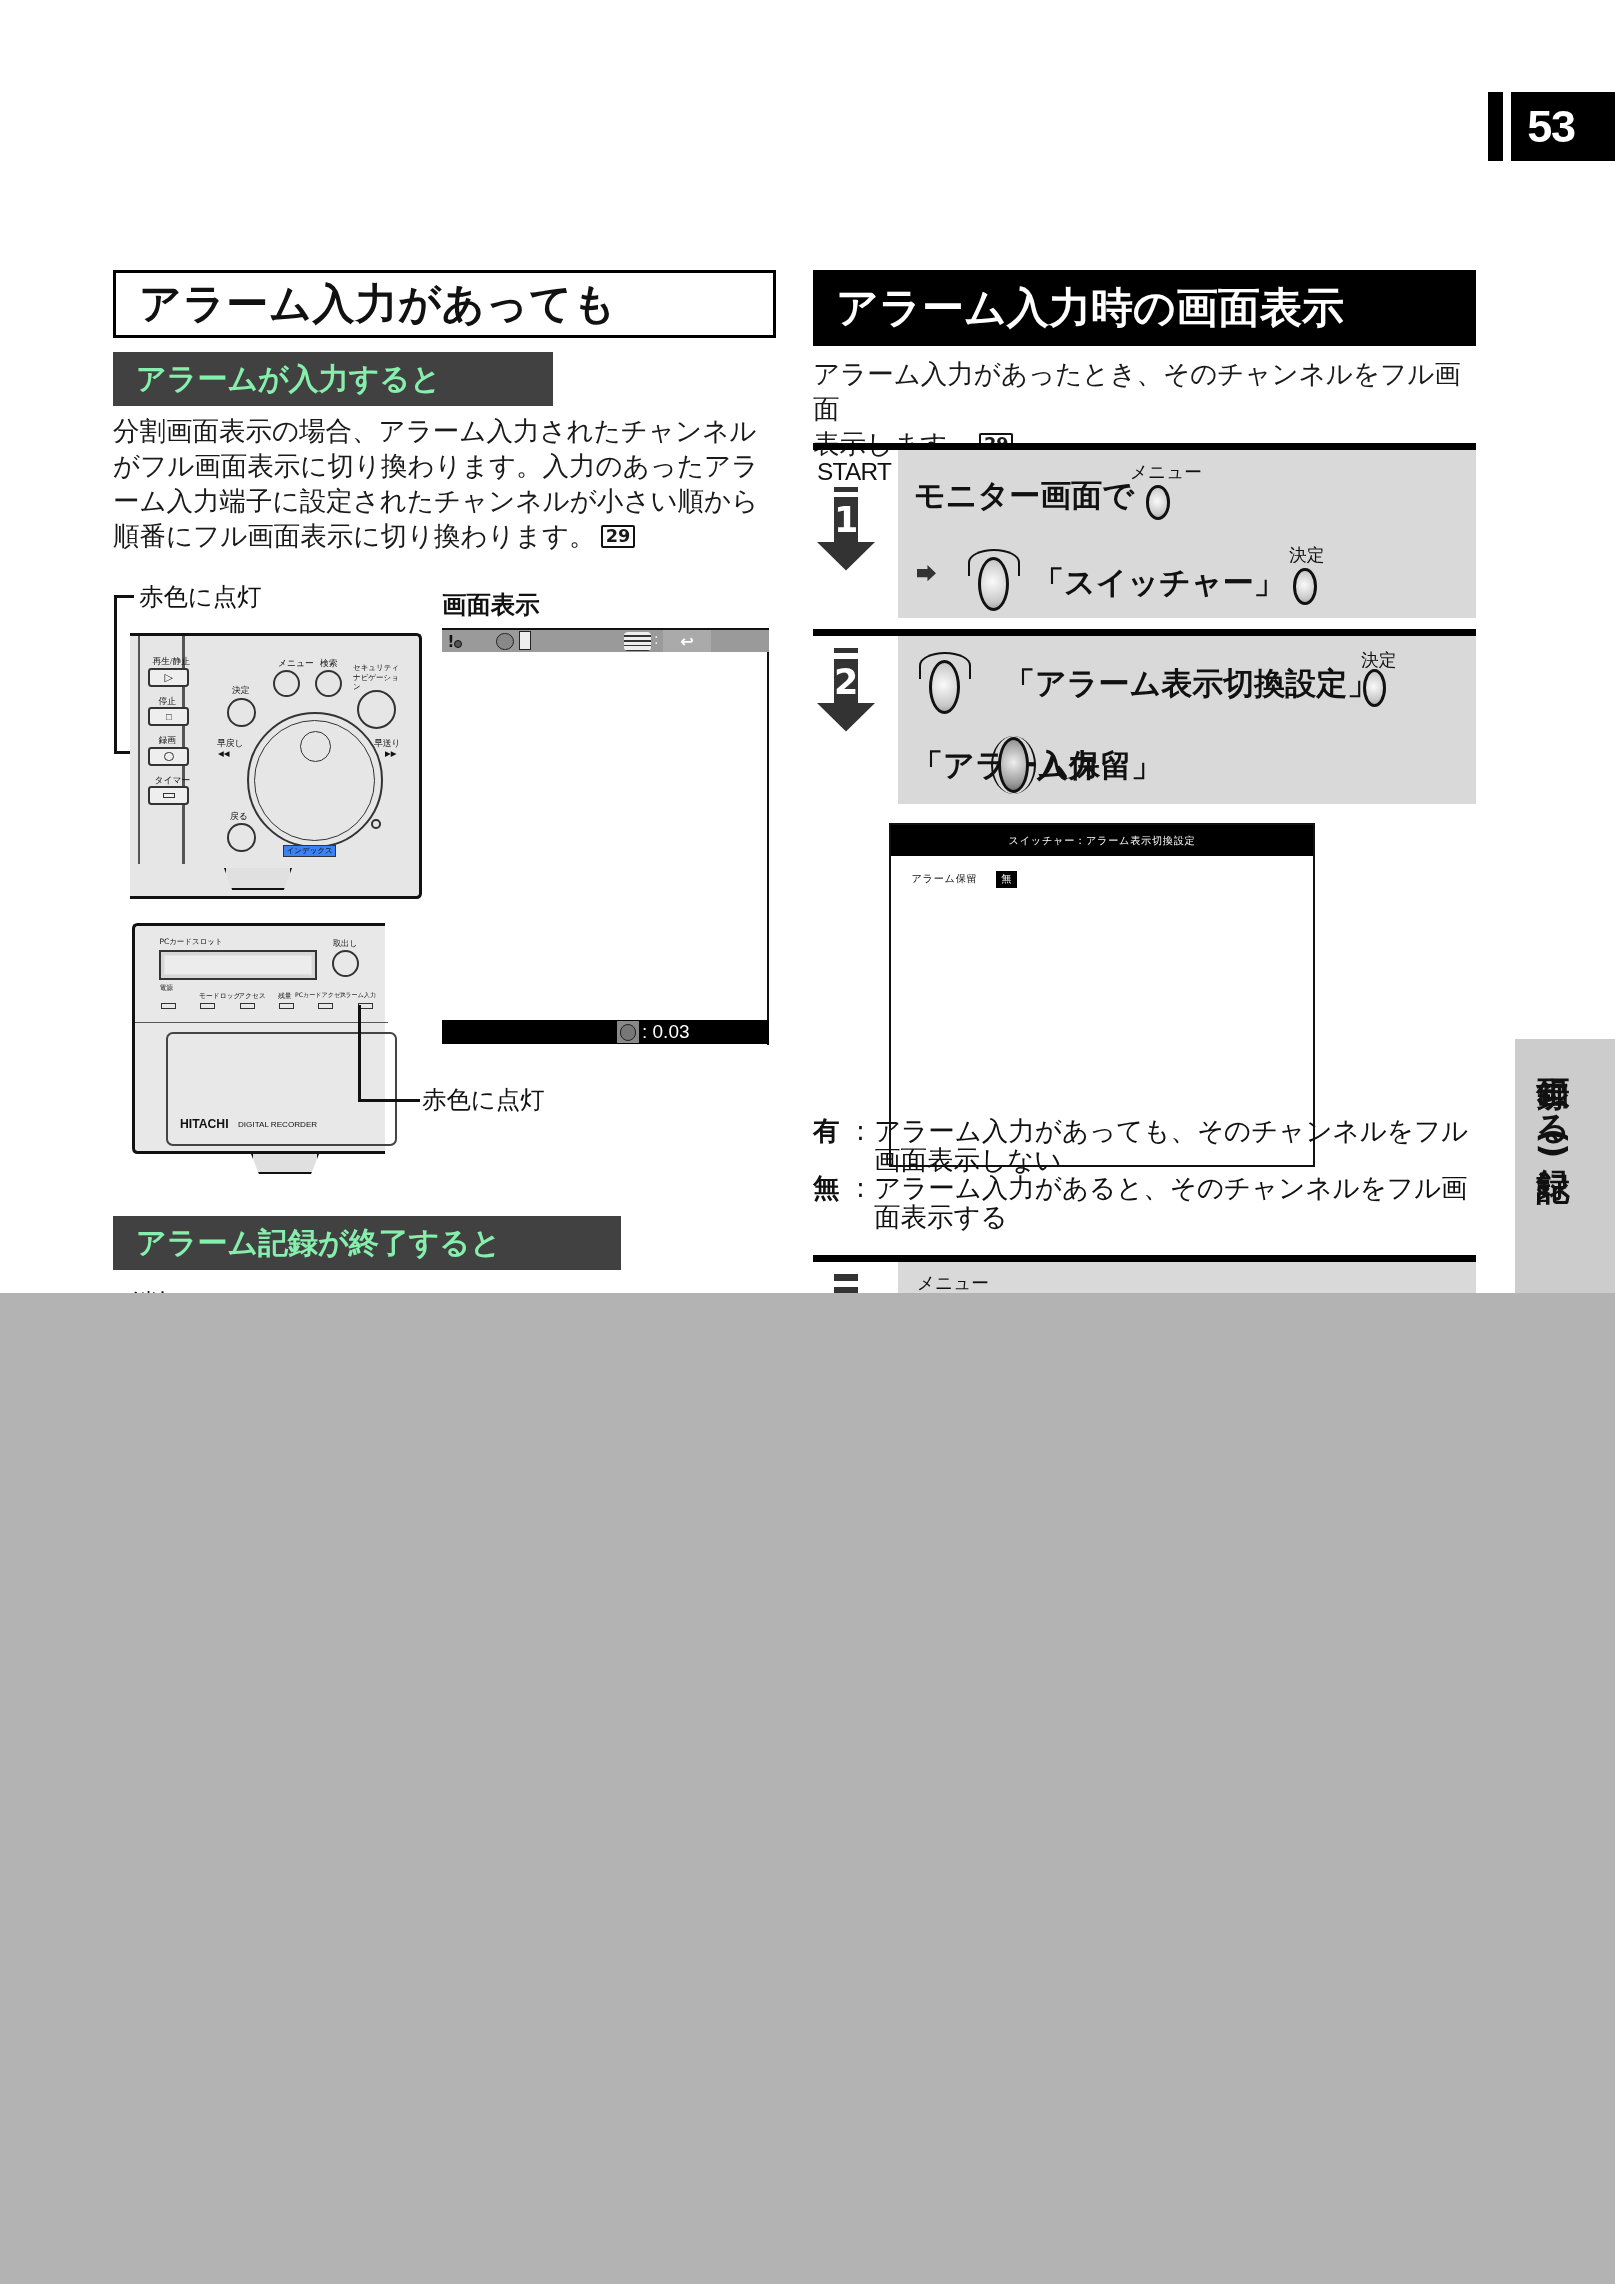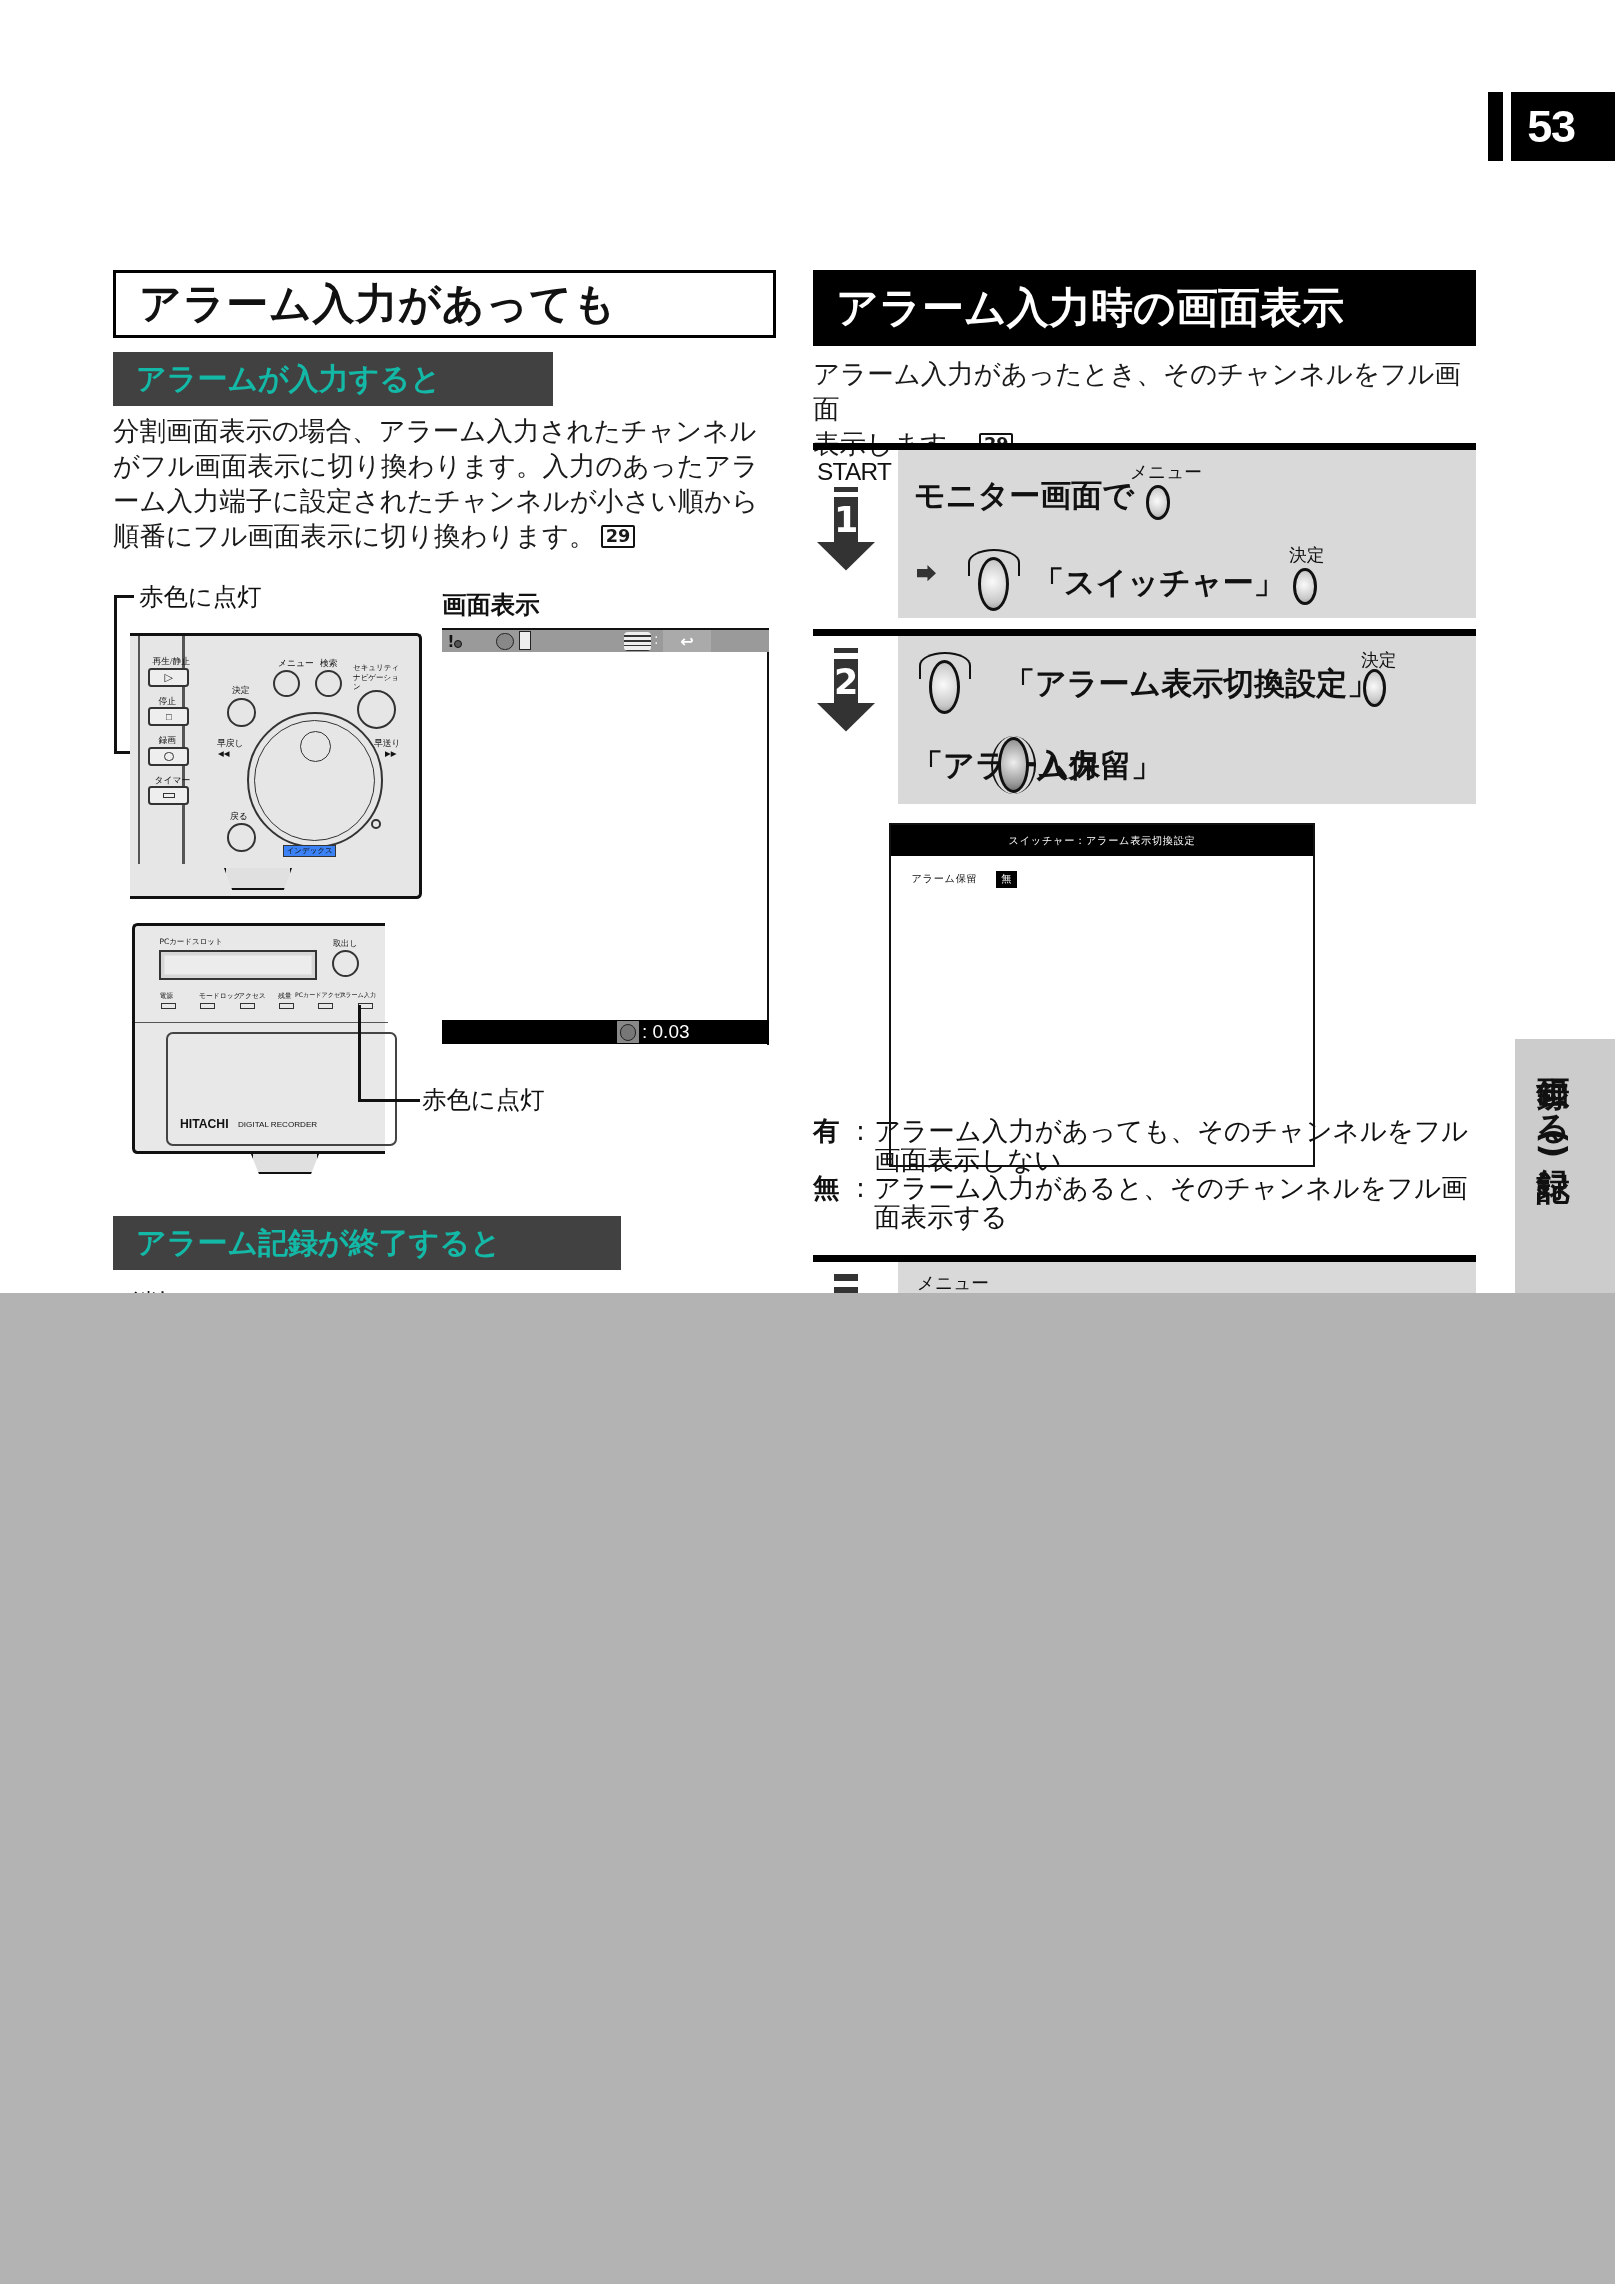--- a/index.html
+++ b/index.html
@@ -9,21 +9,21 @@
 
   
   .pgbar { left: 1488px; top: 92px; width: 15px; height: 69px; background: #000; }
   .pgnum { left: 1511px; top: 92px; width: 105px; height: 69px; background: #000; color: #fff;
            font-family: "Liberation Sans", sans-serif; font-weight: bold; font-size: 45px;
            display: flex; align-items: center; padding-left: 16.3px; letter-spacing: -1.4px; }
 
   
   .h1-box { left: 113px; top: 270px; width: 663px; height: 68px; border: 3.4px solid #000; background: #fff;
             font-weight: bold; font-size: 42px; display: flex; align-items: center; padding-left: 23px; letter-spacing: 0.7px; }
-  .h2-dark { background: #414141; color: #14b8a6; font-weight: bold; font-size: 30px; display: flex; align-items: center; padding-left: 23px; }
+  .h2-dark { background: #414141; color: #86efac; font-weight: bold; font-size: 30px; display: flex; align-items: center; padding-left: 23px; }
   .h1-black { left: 813px; top: 270px; width: 663px; height: 76px; background: #000; color: #fff;
               font-weight: bold; font-size: 42px; display: flex; align-items: center; padding-left: 23px; }
 
   .body-txt { font-size: 26.5px; line-height: 35px; color: #1a1a1a; }
   .ref-icon { display: inline-block; border: 2px solid #111; border-radius: 2px; font-size: 17.7px; font-weight: bold;
               line-height: 19px; padding: 0 2.7px; margin-left: 5.4px; vertical-align: 2.7px; }
 
   
   .dev { background: #e6e6e6; border: 3.4px solid #111; }
   .label-lg { font-size: 24.4px; color: #111; }
@@ -138,21 +138,21 @@
       <span style="width:16.3px;height:16.3px;border-radius:50%;background:#777;border:1.4px solid #222;"></span>
     </span>
   <span class="abs" style="left:200px;top:0.7px;">: 0.03</span>
 </div>
 
 <div class="abs dev" style="left:132px;top:923px;width:253px;height:231px;border-right:none;border-radius:5.4px 0 0 5.4px;background:#e8e8e8;">
   <div class="abs small-lbl" style="left:24.4px;top:11px;font-size:7.5px;">PCカードスロット</div>
   <div class="abs" style="left:24.4px;top:24.4px;width:158px;height:30px;border:2px solid #333;background:#ececec;box-shadow:inset 0 0 0 3.4px #d6d6d6;"></div>
   <div class="abs small-lbl" style="left:198px;top:12.2px;font-size:8.1px;">取出し</div>
   <div class="abs" style="left:197px;top:24.4px;width:27px;height:27px;border:2.7px double #333;border-radius:50%;"></div>
-  <div class="abs small-lbl" style="left:24.4px;top:65px;font-size:6.8px;">電源</div>
+  <div class="abs small-lbl" style="left:24.4px;top:57px;font-size:6.8px;">電源</div>
   <div class="abs small-lbl" style="left:64px;top:65px;font-size:6.8px;">モードロック</div>
   <div class="abs small-lbl" style="left:103px;top:65px;font-size:6.8px;">アクセス</div>
   <div class="abs small-lbl" style="left:143px;top:65px;font-size:6.8px;">残量</div>
   <div class="abs small-lbl" style="left:160px;top:65px;font-size:6.1px;">PCカードアクセス</div>
   <div class="abs small-lbl" style="left:204px;top:65px;font-size:6.1px;">アラーム入力</div>
   <div class="abs" style="left:26px;top:77px;width:15px;height:6.1px;border:1.4px solid #333;"></div>
   <div class="abs" style="left:65px;top:77px;width:15px;height:6.1px;border:1.4px solid #333;"></div>
   <div class="abs" style="left:105px;top:77px;width:15px;height:6.1px;border:1.4px solid #333;"></div>
   <div class="abs" style="left:144px;top:77px;width:15px;height:6.1px;border:1.4px solid #333;"></div>
   <div class="abs" style="left:183px;top:77px;width:15px;height:6.1px;border:1.4px solid #333;"></div>

